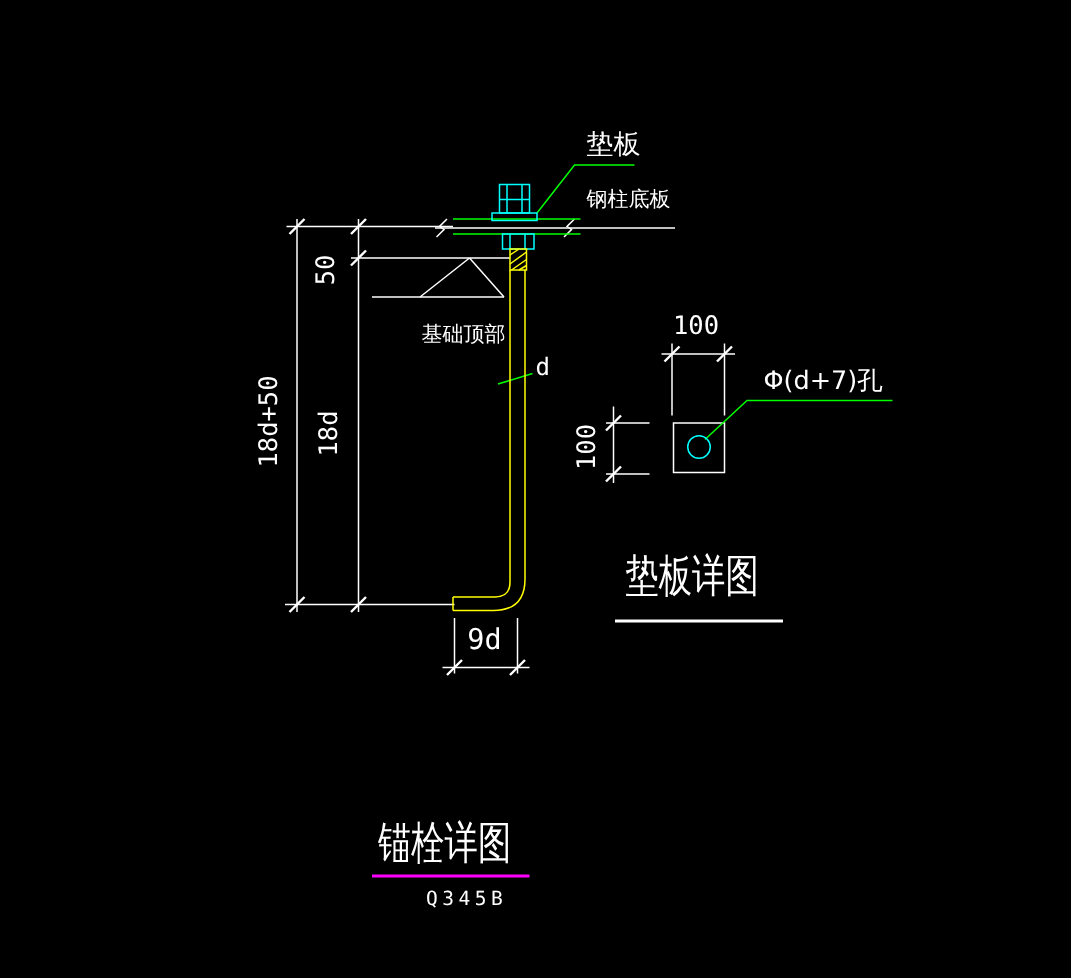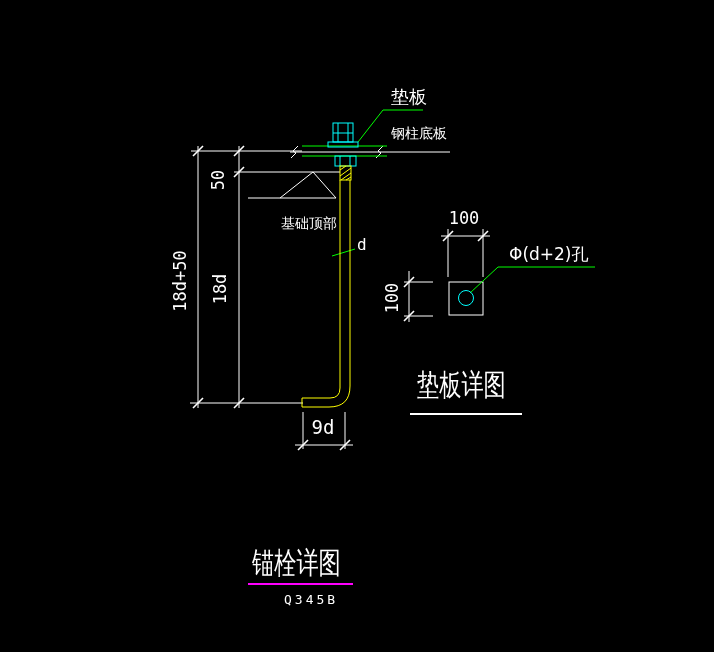--- a/index.html
+++ b/index.html
@@ -121,21 +121,21 @@
   <div class="lbl rot" style="left:180px;top:281px;font-size:17px;">18d+50</div>
 
   <div class="lbl" style="left:357px;top:237px;font-size:16px;">d</div>
 
   <div class="lbl ctr" style="left:323px;top:427px;font-size:19px;">9d</div>
 
   <div class="lbl ctr" style="left:464px;top:218px;font-size:17px;">100</div>
 
   <div class="lbl rot" style="left:392px;top:298px;font-size:17px;">100</div>
 
-  <div class="lbl cjk" style="left:509px;top:246px;font-size:17px;">Φ(d+2)孔</div>
+  <div class="lbl cjk" style="left:509px;top:246px;font-size:17px;">Φ(d+7)孔</div>
 
   <div class="lbl cjk title" style="left:417px;top:370px;font-size:30px;">垫板详图</div>
 
   <div class="lbl cjk title" style="left:252px;top:548px;font-size:30px;">锚栓详图</div>
 
   <div class="lbl" style="left:284px;top:593px;font-size:13px;letter-spacing:3px;">Q345B</div>
 
 </div>
 
 </body></html>

